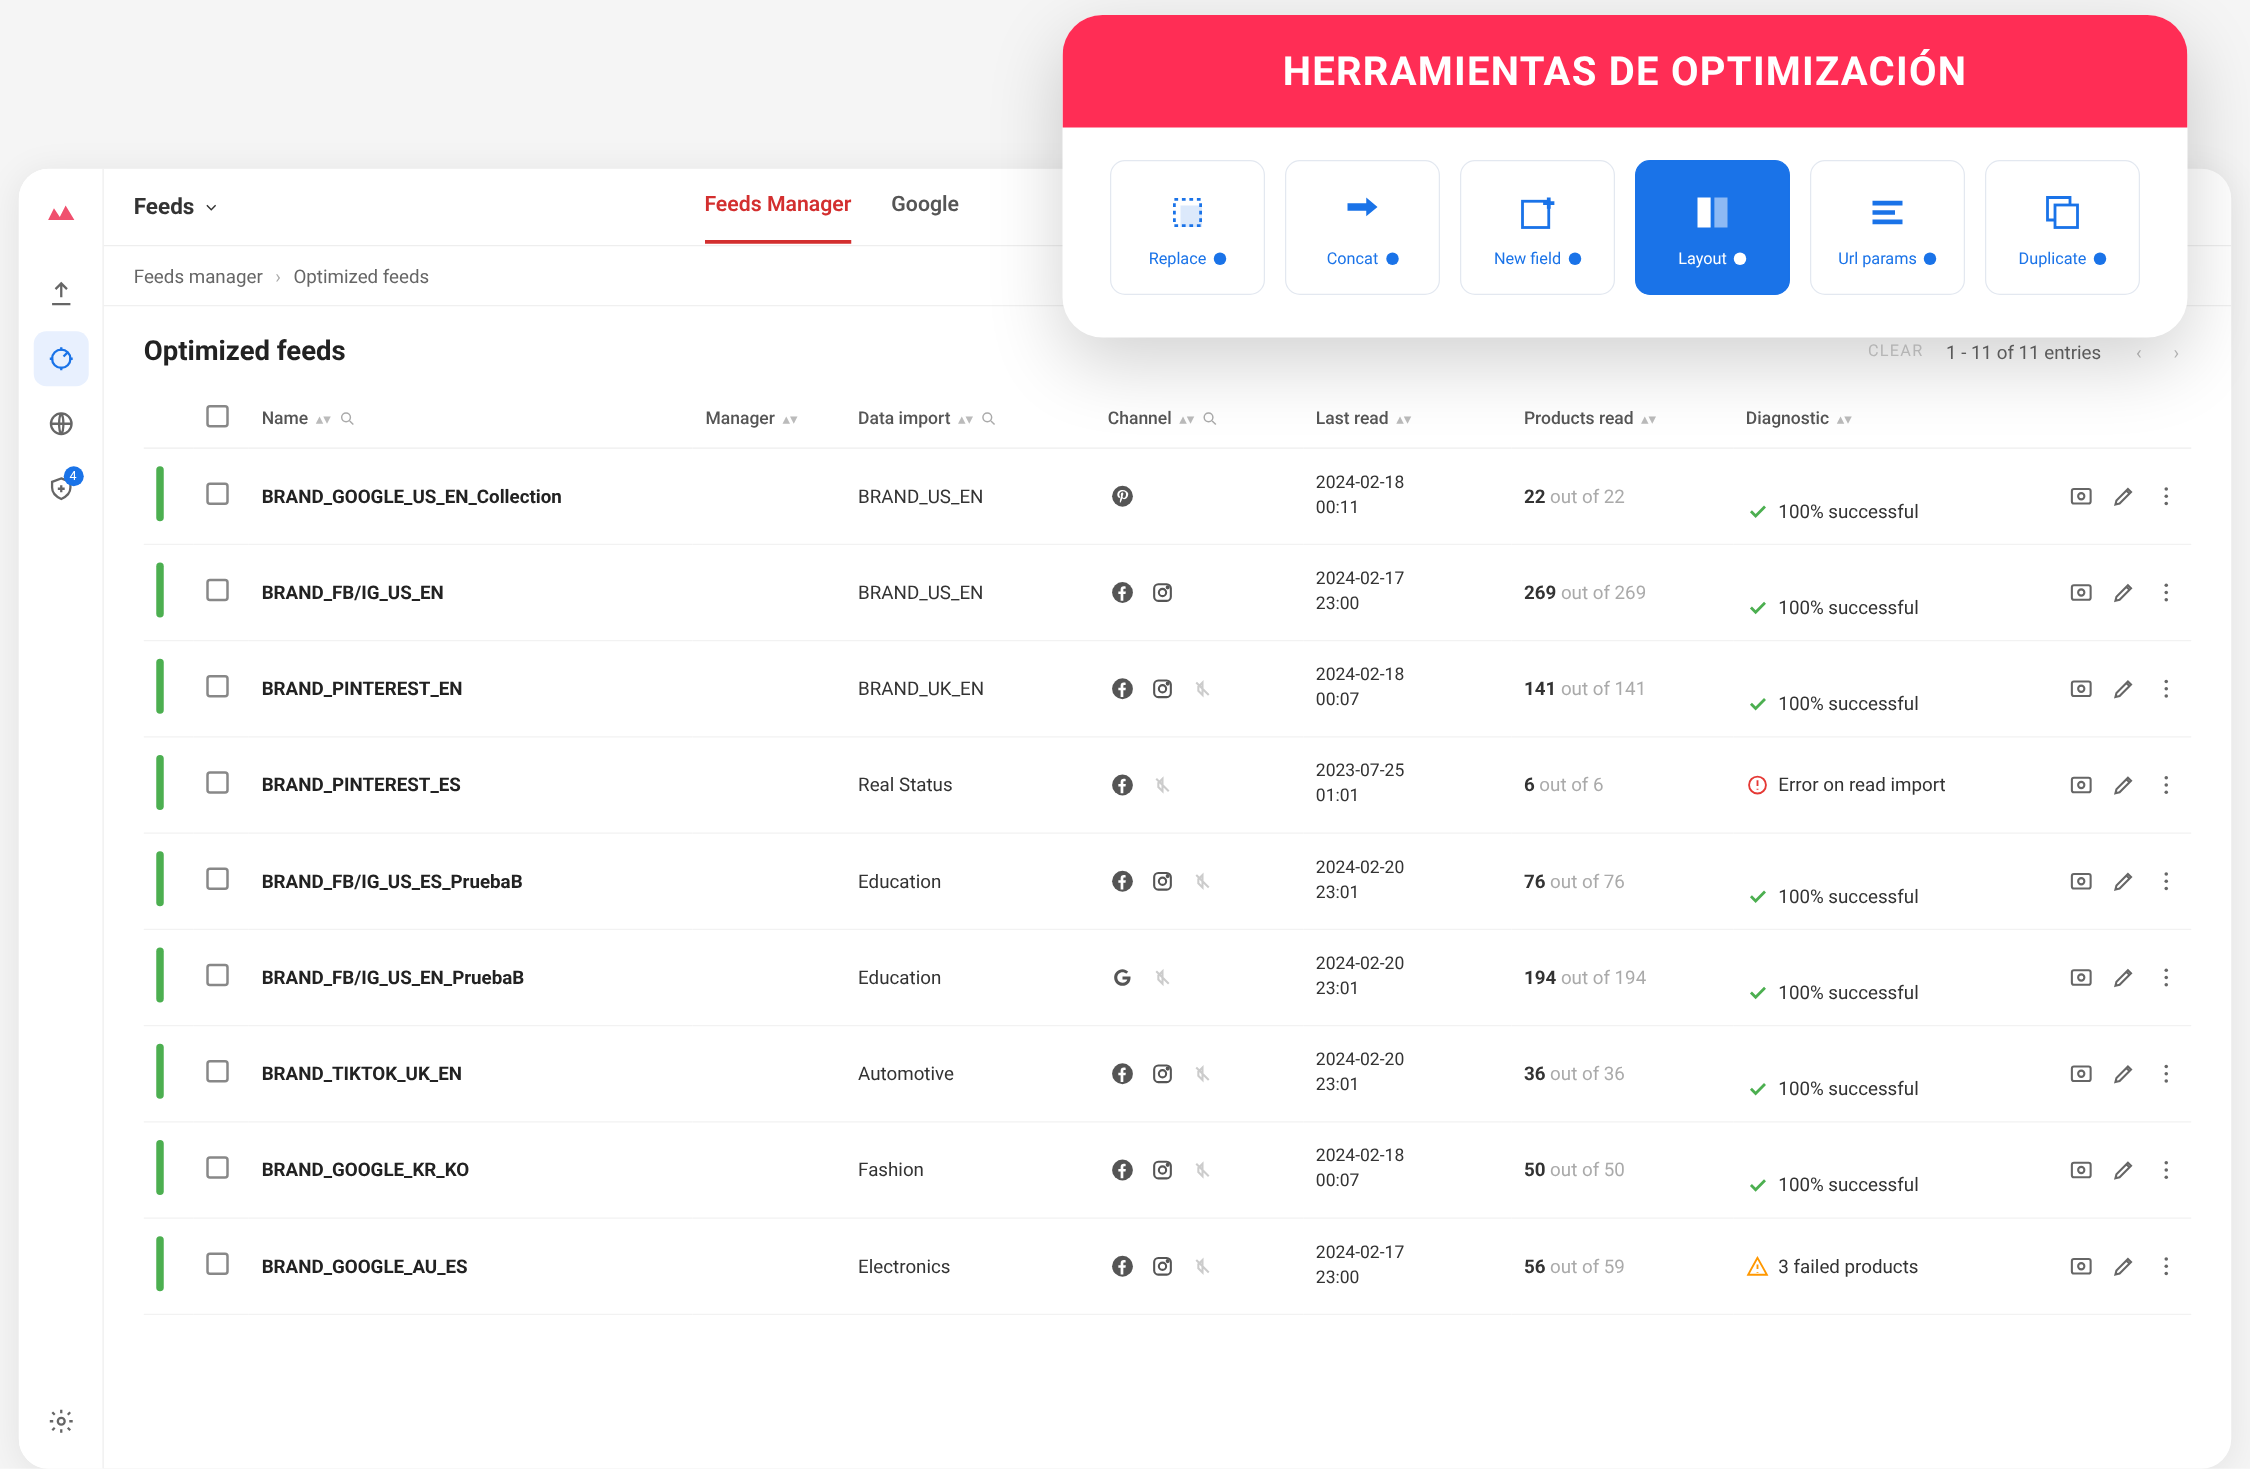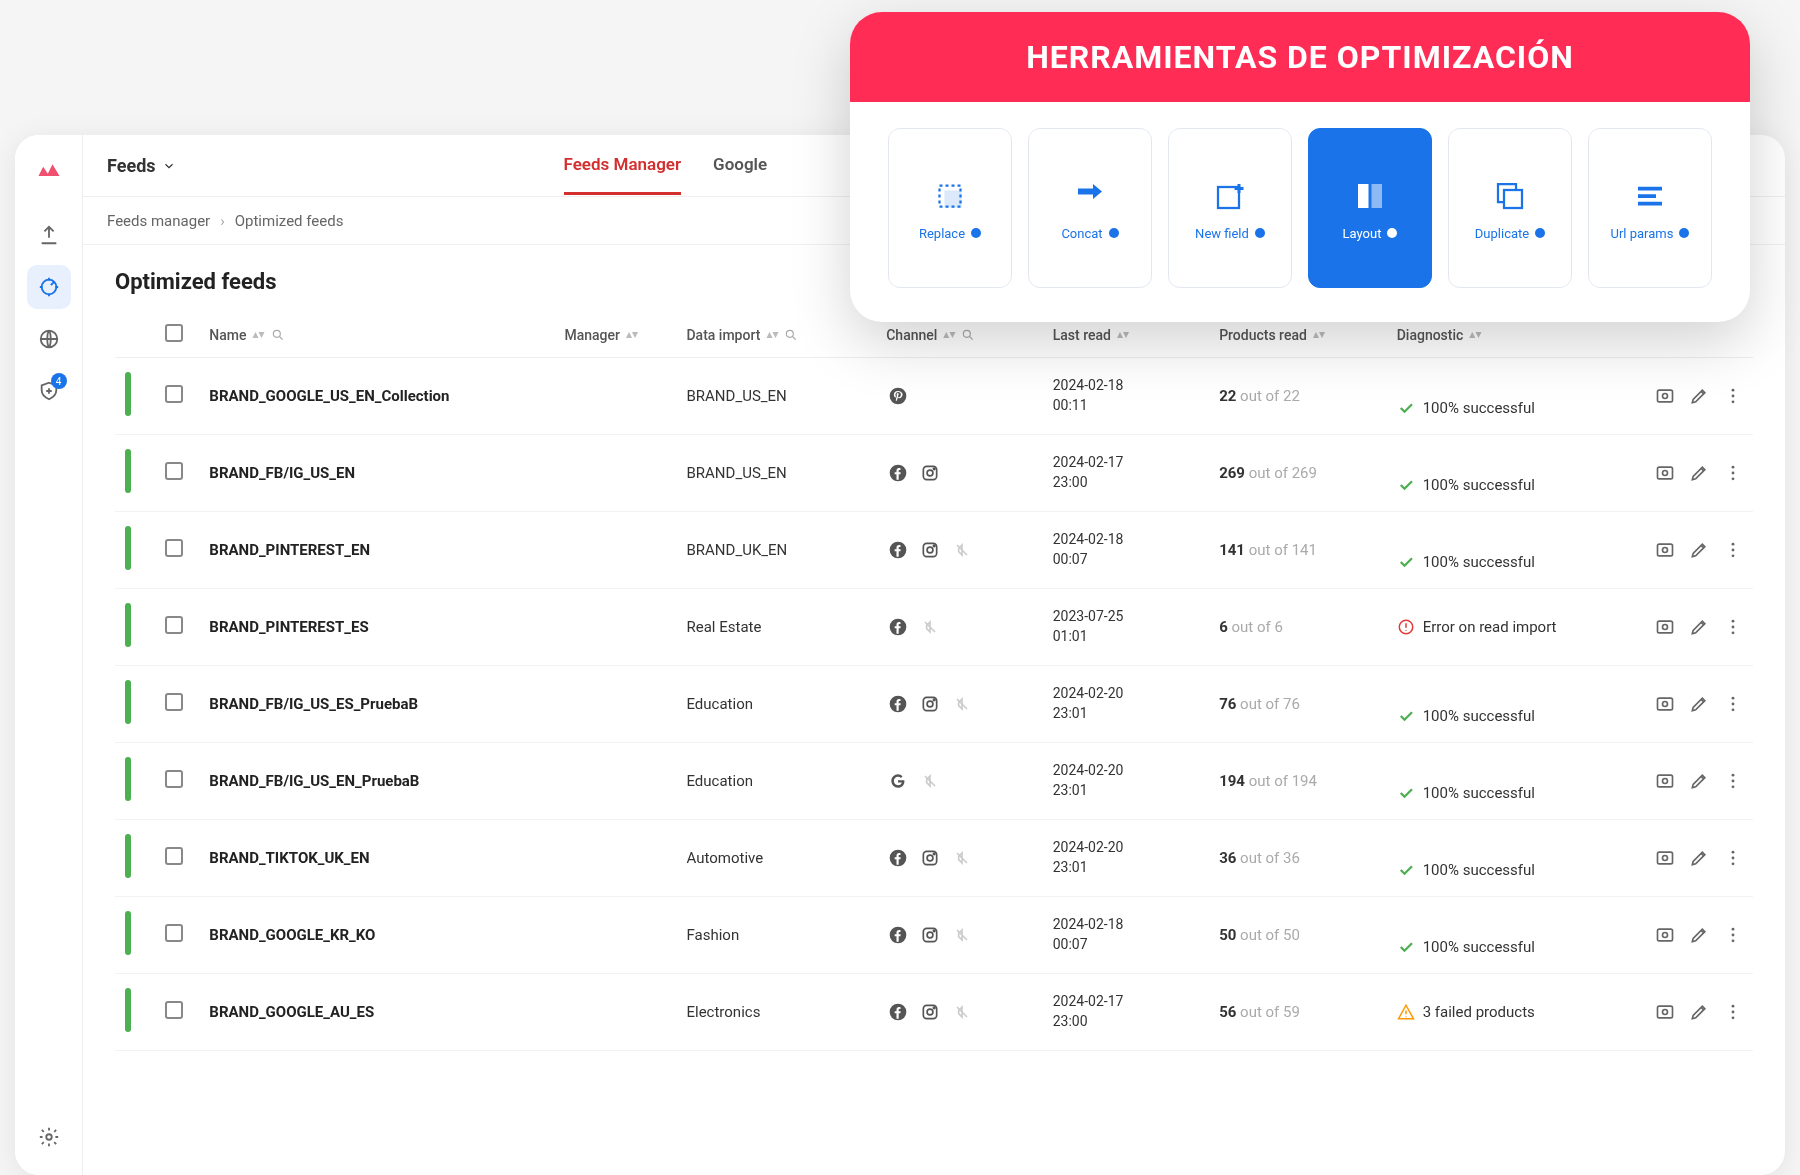--- a/index.html
+++ b/index.html
@@ -66,21 +66,21 @@
 .diag.warn { color: #333; }
 .diag.warn .icon { color: #ff9800; }
 
 .row-actions { display: flex; gap: 14px; align-items: center; justify-content: flex-end; }
 .action-icon { color: #666; cursor: pointer; }
 
 
 .toolbox { position: absolute; top: 12px; left: 850px; width: 900px; background: #fff; border-radius: 32px; box-shadow: 0 20px 60px rgba(0,0,0,0.18); overflow: hidden; z-index: 50; }
 .toolbox-header { background: #ff2d55; color: #fff; text-align: center; padding: 26px 20px; font-size: 32px; font-weight: 700; letter-spacing: 1px; }
 .toolbox-body { display: flex; gap: 16px; padding: 26px 30px 34px 30px; justify-content: center; }
-.tool { width: 124px; height: 160px; border: 1px solid #e3e8f0; border-radius: 12px; display: flex; flex-direction: column; align-items: center; justify-content: center; gap: 10px; cursor: pointer; position: relative; }
+.tool { width: 124px; height: 108px; border: 1px solid #e3e8f0; border-radius: 12px; display: flex; flex-direction: column; align-items: center; justify-content: center; gap: 10px; cursor: pointer; position: relative; }
 .tool.active { background: #1a73e8; border-color: #1a73e8; }
 .tool .tool-icon { width: 40px; height: 40px; display: flex; align-items: center; justify-content: center; color: #1a73e8; }
 .tool.active .tool-icon { color: #fff; }
 .tool .tool-label { font-size: 13px; color: #1a73e8; display: flex; align-items: center; gap: 6px; }
 .tool.active .tool-label { color: #fff; }
 .tool .dot { width: 10px; height: 10px; border-radius: 50%; background: #1a73e8; }
 .tool.active .dot { background: #fff; }
 
 svg { display: block; }
 </style>
@@ -406,21 +406,21 @@
                     </svg>
                   </span>
                 </div>
               </td>
             </tr>
             <tr>
               <td><span class="row-marker"></span></td>
               <td><span class="checkbox"></span></td>
               <td><span class="feed-name">BRAND_PINTEREST_ES</span></td>
               <td><span class="toggle on"></span></td>
-              <td><span>Real Estate</span></td>
+              <td><span>Real Status</span></td>
               <td>
                 <div class="channel-icons">
                   <span class="ch-icon">
                     <svg width="20" height="20" viewBox="0 0 24 24" fill="currentColor">
                       <circle cx="12" cy="12" r="10"></circle>
                       <path fill="#fff" d="M13.5 8.5h1.5V6.2c-.3 0-1-.1-1.8-.1-1.8 0-3 1.1-3 3.1V11H8v2.5h2.2V20h2.6v-6.5h2.1l.3-2.5h-2.4V9.5c0-.7.2-1 1-1z"></path>
                     </svg>
                   </span>
                   <span class="ch-icon muted">
                     <svg width="20" height="20" viewBox="0 0 24 24" fill="none" stroke="currentColor" stroke-width="2">
@@ -835,35 +835,35 @@
             <rect x="13" y="4" width="7" height="16" opacity="0.5"></rect>
           </svg>
         </div>
         <div class="tool-label">
           <span>Layout</span>
           <span class="dot"></span>
         </div>
       </div>
       <div class="tool">
         <div class="tool-icon">
+          <svg width="36" height="36" viewBox="0 0 24 24" fill="none" stroke="currentColor" stroke-width="2.5">
+            <path d="M4 7h16M4 12h12M4 17h16"></path>
+          </svg>
+        </div>
+        <div class="tool-label">
+          <span>Url params</span>
+          <span class="dot"></span>
+        </div>
+      </div>
+      <div class="tool">
+        <div class="tool-icon">
           <svg width="36" height="36" viewBox="0 0 24 24" fill="none" stroke="currentColor" stroke-width="1.5">
             <rect x="8" y="8" width="12" height="12"></rect>
             <path d="M8 16H4V4h12v4"></path>
           </svg>
         </div>
         <div class="tool-label">
           <span>Duplicate</span>
           <span class="dot"></span>
         </div>
       </div>
-      <div class="tool">
-        <div class="tool-icon">
-          <svg width="36" height="36" viewBox="0 0 24 24" fill="none" stroke="currentColor" stroke-width="2.5">
-            <path d="M4 7h16M4 12h12M4 17h16"></path>
-          </svg>
-        </div>
-        <div class="tool-label">
-          <span>Url params</span>
-          <span class="dot"></span>
-        </div>
-      </div>
     </div>
 </div>
 
 </body></html>

